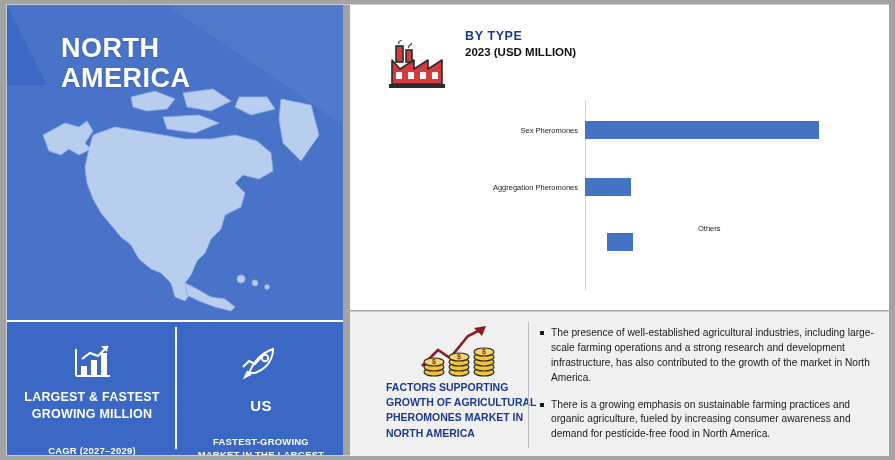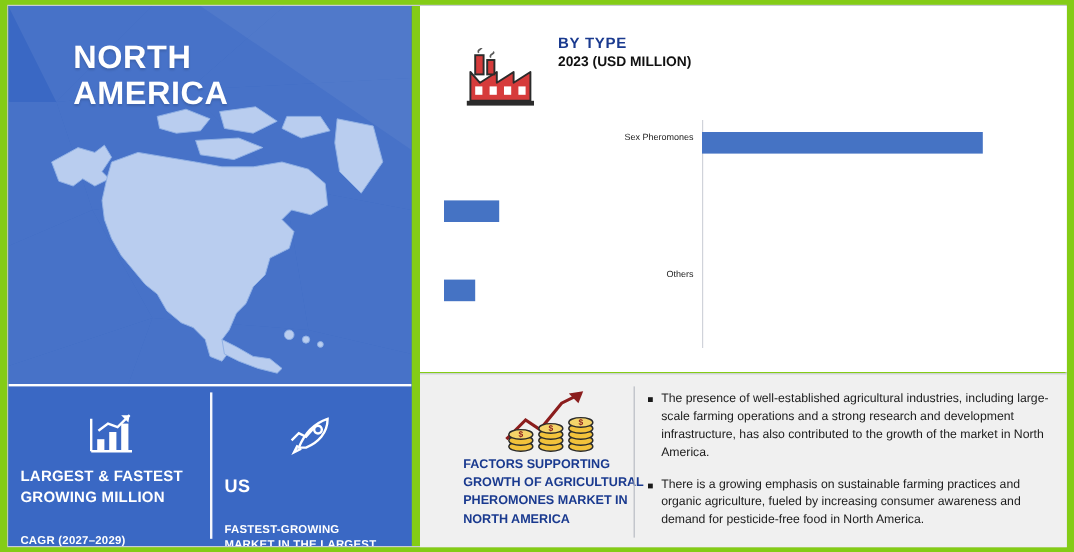--- a/index.html
+++ b/index.html
@@ -7,21 +7,21 @@
     padding: 0;
     background: #ffffff;
   }
   body {
     font-family: "Liberation Sans", sans-serif;
   }
   #page {
     position: relative;
     width: 895px;
     height: 460px;
-    background: #84cc16;
+    background: #a3a3a3;
     box-sizing: border-box;
     overflow: hidden;
   }
   .frame {
     position: absolute;
     left: 6px;
     top: 4px;
     width: 883px;
     height: 452px;
     border: 1px solid #c9ccd4;
@@ -73,21 +73,21 @@
     position: absolute;
     left: 168px;
     top: 322px;
     width: 2px;
     height: 122px;
     background: #ffffff;
     opacity: 0.95;
   }
   .stat-block {
     position: absolute;
-    text-align: left;
+    text-align: center;
     color: #ffffff;
   }
   .stat-left { left: 10px; top: 336px; width: 150px; }
   .stat-right { left: 180px; top: 336px; width: 148px; }
   .stat-icon {
     height: 42px;
     display: flex;
     align-items: center;
     justify-content: center;
   }
@@ -159,20 +159,21 @@
     width: 1px;
     height: 190px;
     background: #d0d3da;
   }
   .bar-row {
     position: absolute;
     left: 0;
     width: 500px;
     height: 40px;
     display: flex;
+    align-items: center;
   }
   .bar-label {
     width: 208px;
     text-align: right;
     padding-right: 7px;
     font-size: 7.5px;
     color: #222222;
     line-height: 1.2;
   }
   .bar {
@@ -384,20 +385,21 @@
 
     <div class="plot">
       <div class="axis-line"></div>
 
       <div class="bar-row" style="top:10px;">
         <div class="bar-label">Sex Pheromones</div>
         <div class="bar" id="bar0" style="width: 234px; background: rgb(69, 115, 196);"></div>
       </div>
 
       <div class="bar-row" style="top:67px;">
+        <div class="bar-label">Aggregation Pheromones</div>
         <div class="bar" id="bar1" style="width: 45.6px; background: rgb(69, 115, 196);"></div>
       </div>
 
       <div class="bar-row" style="top:124px;flex-direction:column;">
         <div class="bar-label">Others</div>
         <div class="bar" id="bar2" style="width: 25.7px; background: rgb(69, 115, 196);"></div>
       </div>
     </div>
   </div>
 

